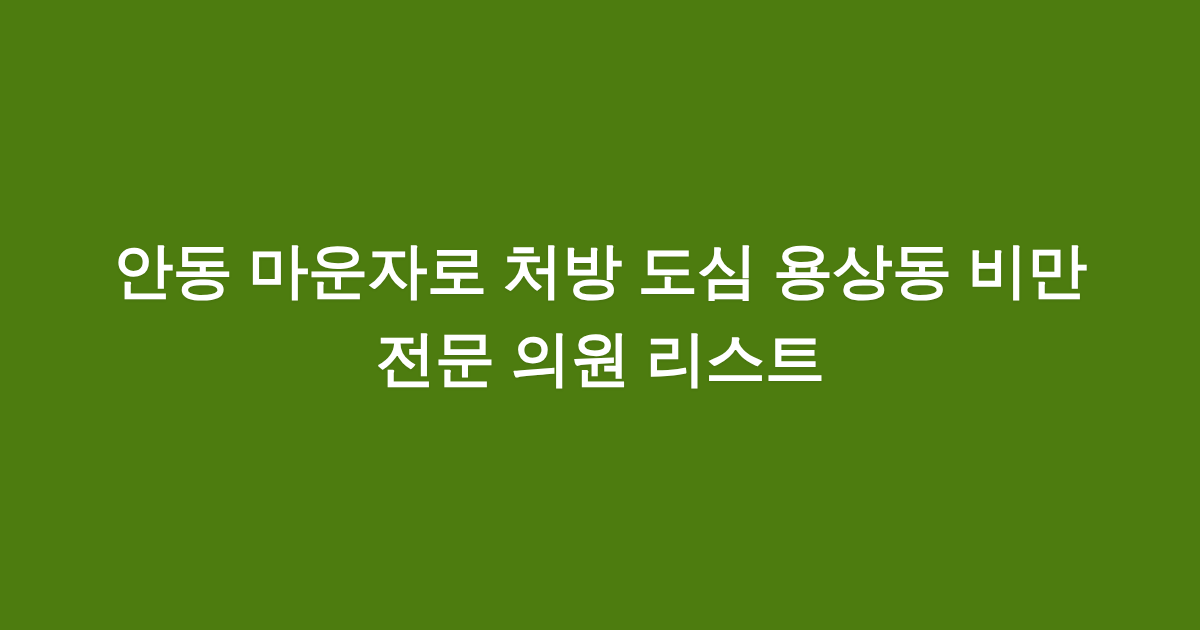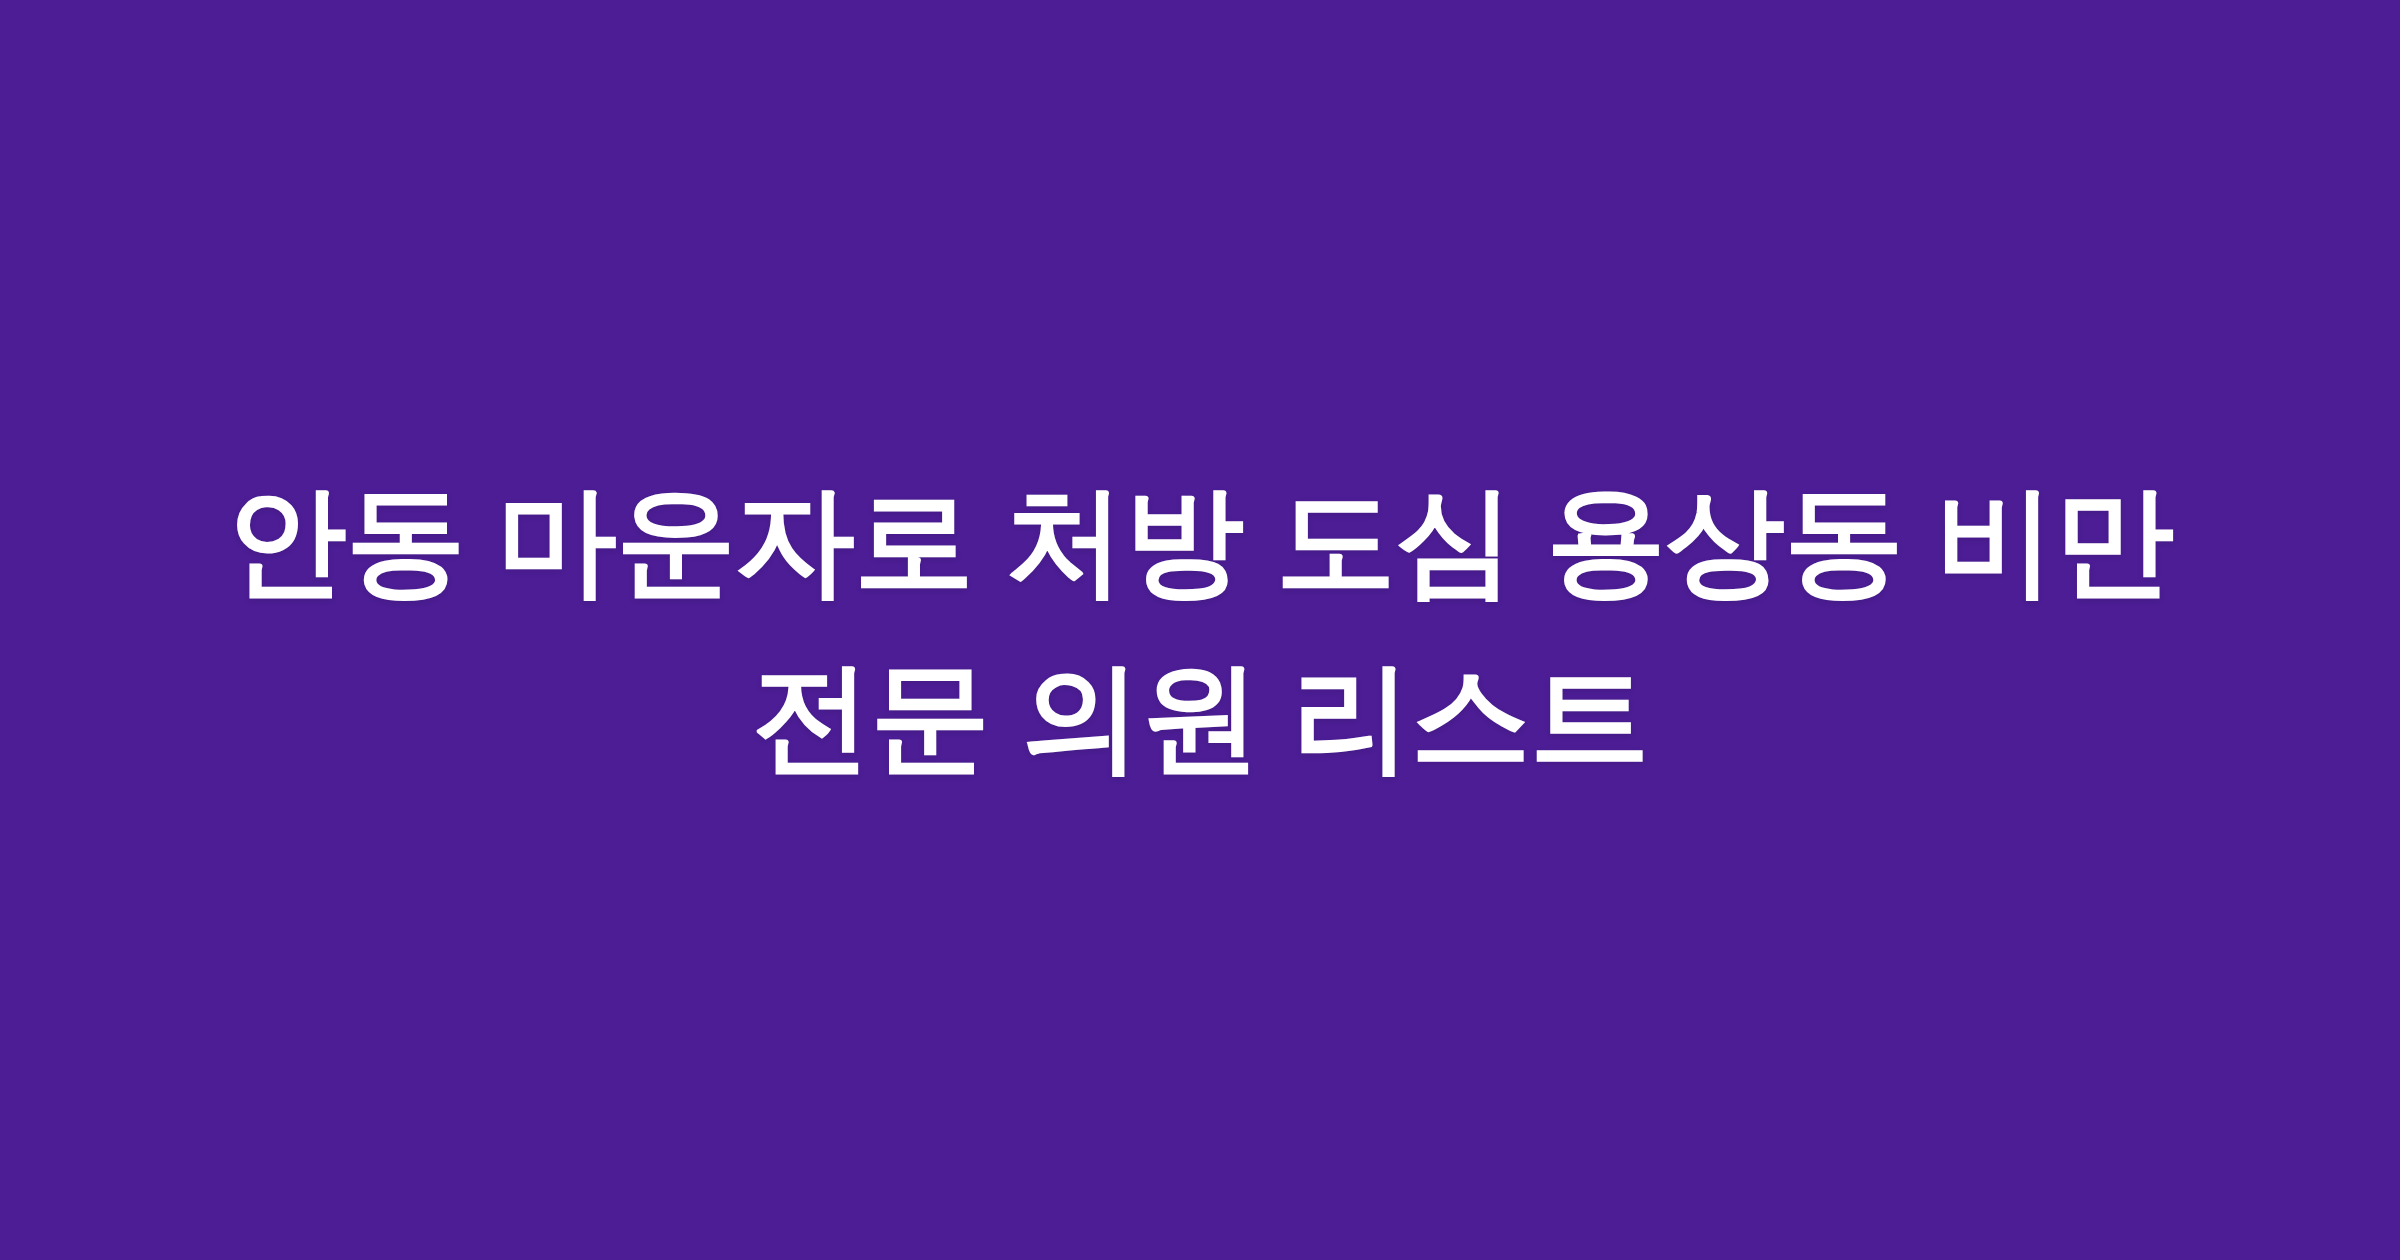--- a/index.html
+++ b/index.html
@@ -52,20 +52,20 @@
     text-align: center;
     word-break: keep-all;
     white-space: normal;
     text-shadow: 0 1px 3px rgba(0, 0, 0, 0.10);
     -webkit-font-smoothing: antialiased;
   }
 </style>
 </head>
 <body>
 
-<div class="og-card" style="background-color: #4c1d95;">
+<div class="og-card" style="background-color: #4d7c0f;">
 
   <div class="og-card__inner">
 
     <h1 class="og-card__title" style="color: rgb(255, 255, 255);">안동 마운자로 처방 도심 용상동 비만 전문 의원 리스트</h1>
 
   </div>
 </div>
 
 </body></html>

